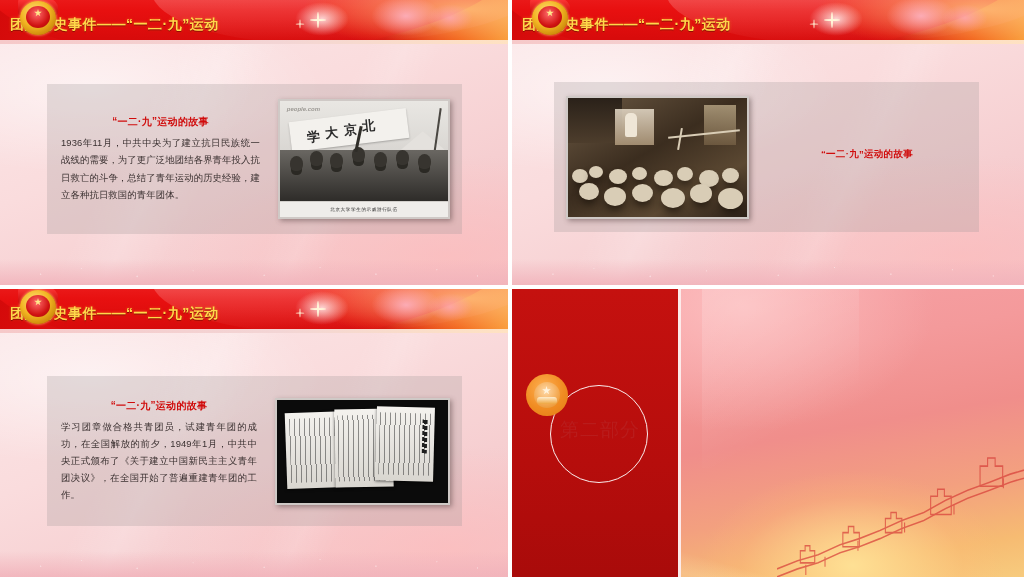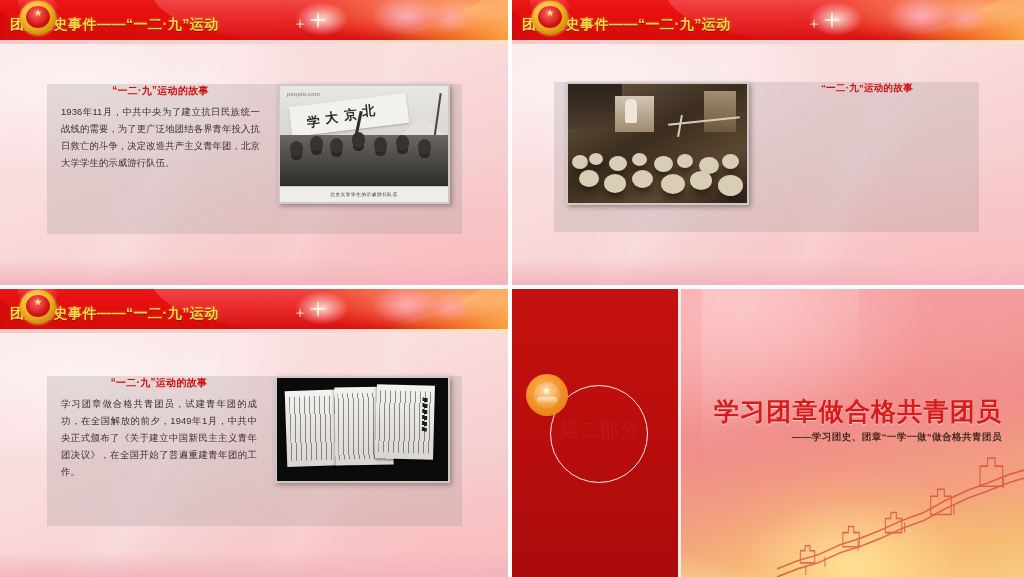--- a/index.html
+++ b/index.html
@@ -75,21 +75,21 @@
           radial-gradient(circle 1.8px at 27% 70%,#fff,transparent 70%),
           radial-gradient(circle 1.2px at 38% 45%,#fff,transparent 70%),
           radial-gradient(circle 1.6px at 52% 65%,#fff,transparent 70%),
           radial-gradient(circle 1.2px at 63% 30%,#fff,transparent 70%),
           radial-gradient(circle 1.7px at 74% 60%,#fff,transparent 70%),
           radial-gradient(circle 1.3px at 86% 40%,#fff,transparent 70%),
           radial-gradient(circle 1.5px at 94% 68%,#fff,transparent 70%); }
 
   
   .card { position:absolute; left:47px; top:84px; width:415px; height:150px;
-        background:rgba(160,150,150,.27); display:flex; align-items:flex-start; }
+        background:rgba(160,150,150,.27); display:flex; align-items:center; }
   #slide-3 .card { top:87px; height:150px; }
   #slide-2 .card { left:42px; top:82px; width:425px; height:150px; }
   .card.reverse { flex-direction:row-reverse; }
 
   .card-text { flex:1 1 auto; padding:0 6px 0 14px; }
   .card-title { color:#d00b0b; font-weight:bold; font-size:10px; text-align:center;
         margin-bottom:5px; letter-spacing:.3px; }
   .card-body { color:#3a3030; font-size:9.4px; line-height:1.82; text-align:justify;
         letter-spacing:.1px; }
   #slide-2 .card-text { padding:0 12px 0 6px; }
@@ -229,21 +229,21 @@
 
     <div class="body-bg">
       <div class="diag"></div>
       <div class="footband"></div>
       <div class="sparks"></div>
     </div>
 
     <div class="card">
       <div class="card-text">
         <div class="card-title">“一二·九”运动的故事</div>
-        <div class="card-body">1936年11月，中共中央为了建立抗日民族统一战线的需要，为了更广泛地团结各界青年投入抗日救亡的斗争，决定改造共产主义青年团，北京大学学生的示威游行队伍。</div>
+        <div class="card-body">1936年11月，中共中央为了建立抗日民族统一战线的需要，为了更广泛地团结各界青年投入抗日救亡的斗争，总结了青年运动的历史经验，建立各种抗日救国的青年团体。</div>
       </div>
       <div class="photo-wrap">
         <div class="photo ph-march">
           <div class="sky"></div>
           <div class="banner-cloth"></div>
           <div class="bchar c1">北</div>
           <div class="bchar c2">京</div>
           <div class="bchar c3">大</div>
           <div class="bchar c4">学</div>
           <div class="roof"></div>
@@ -389,19 +389,17 @@
       </svg>
     </div>
 
     <div class="s4-left"></div>
     <div class="s4-circle"></div>
     <div class="s4-emblem">
       <div class="glyph"></div>
     </div>
     <div class="s4-part">第二部分</div>
 
-    <div class="s4-title">学习团章做合格共青团员</div>
-    <div class="s4-sub">——学习团史、团章“一学一做”做合格共青团员</div>
   </div>
 
   <div class="gap-v"></div>
   <div class="gap-h"></div>
 </div>
 
 </body></html>

